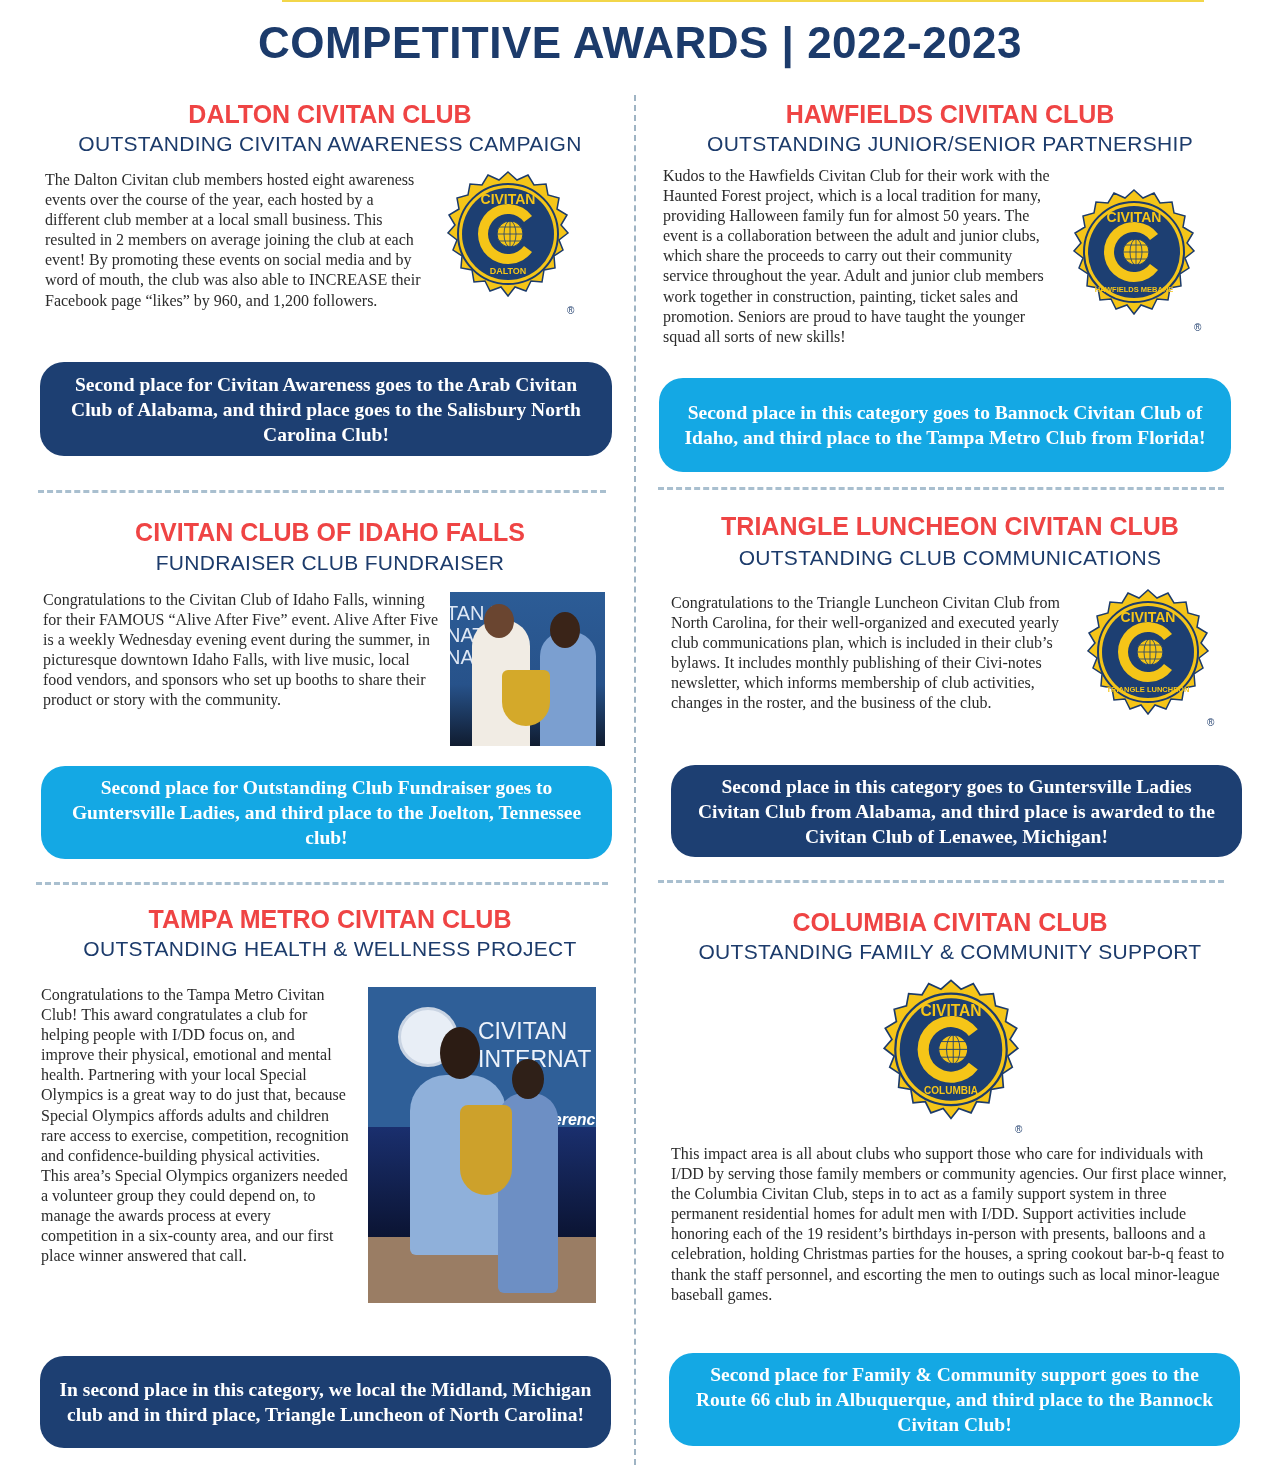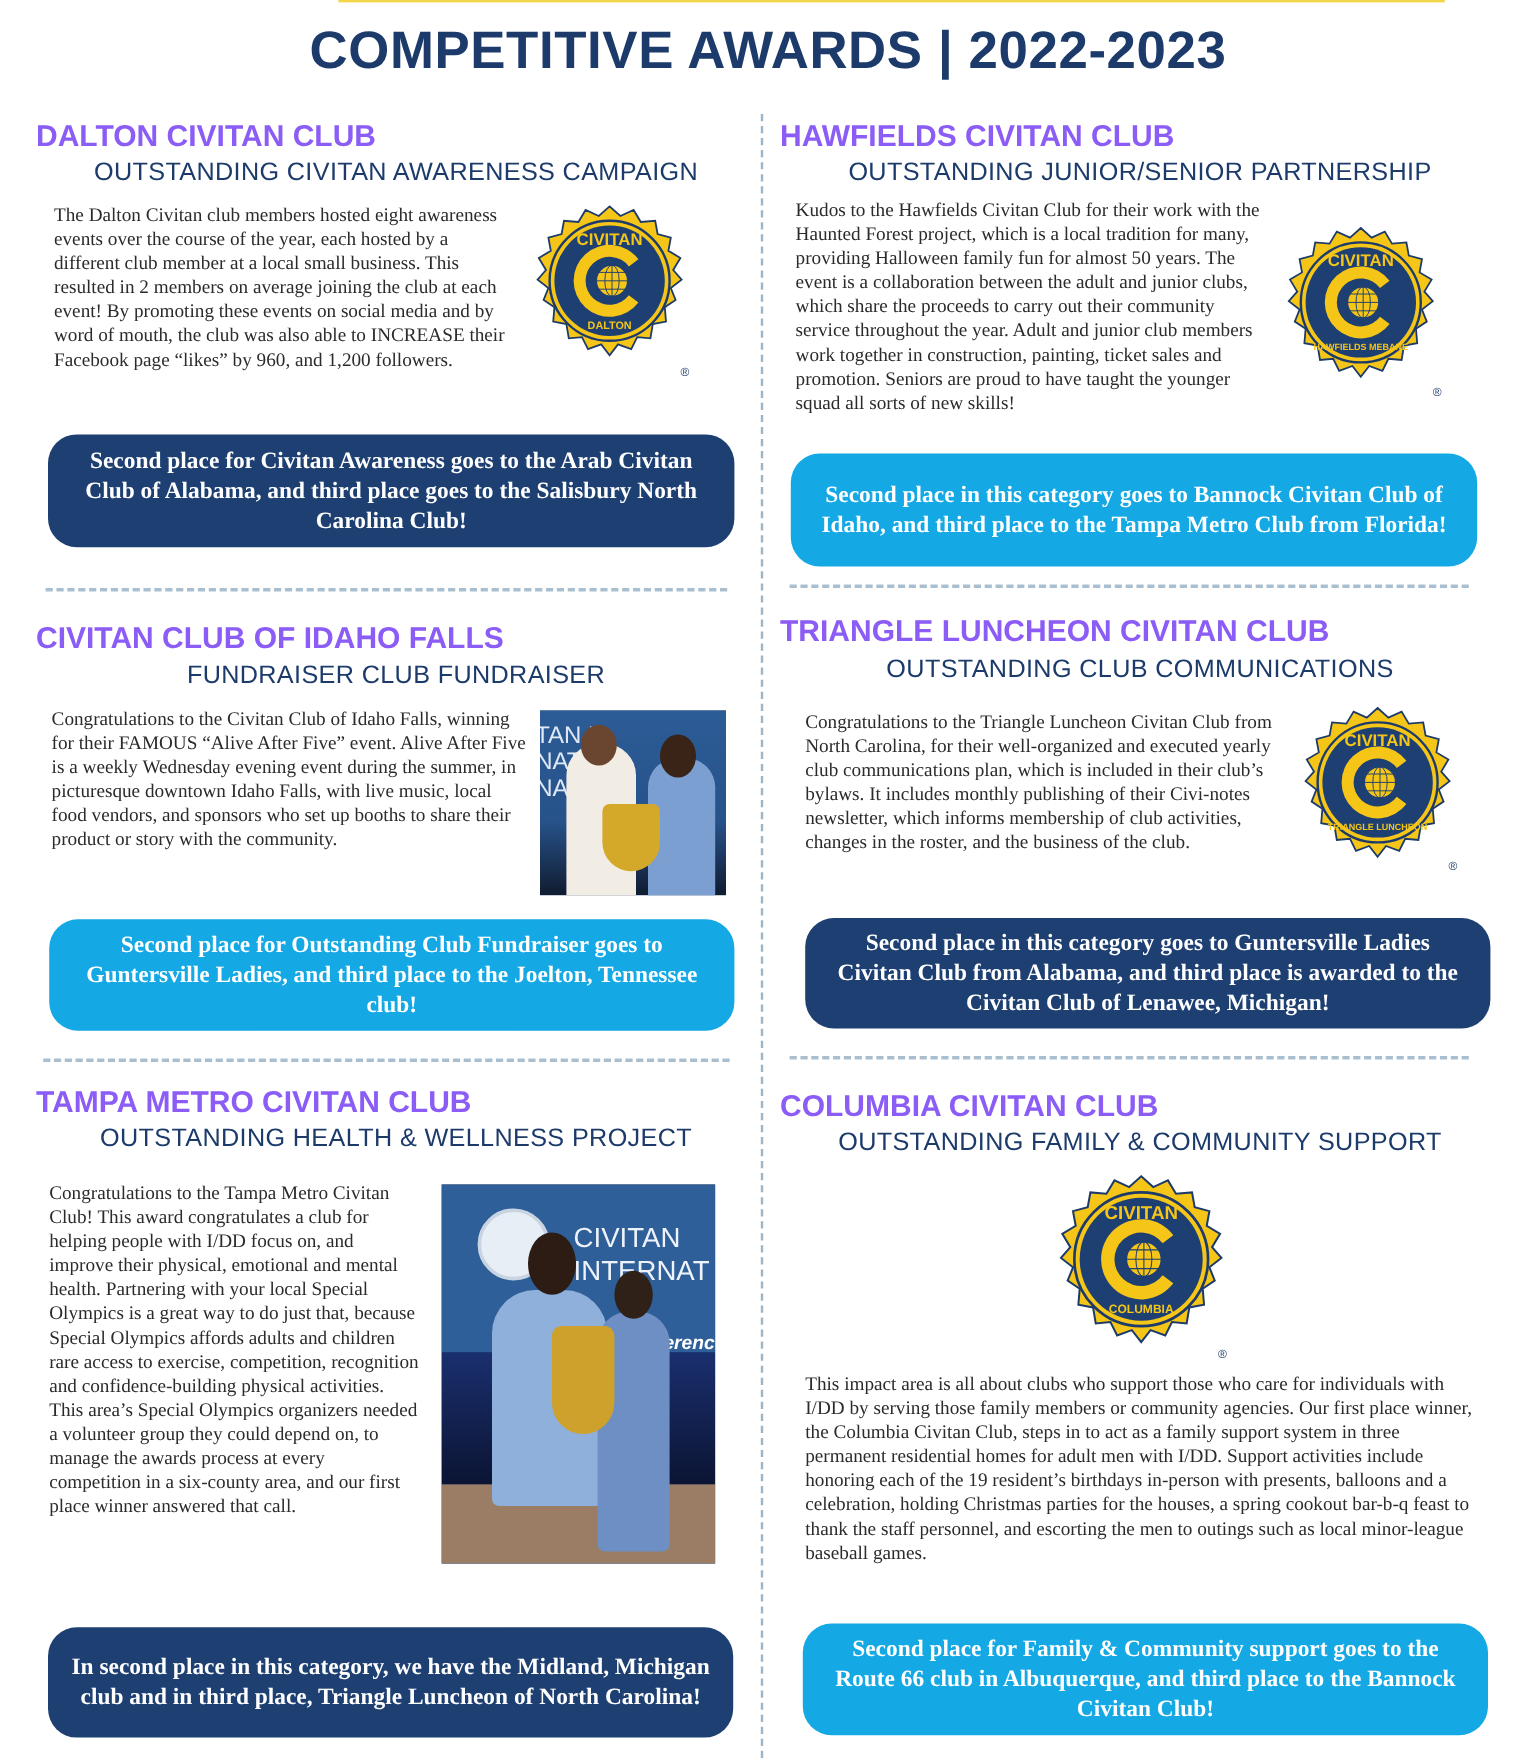--- a/index.html
+++ b/index.html
@@ -4,22 +4,22 @@
 <style>
   * { box-sizing: border-box; margin: 0; padding: 0; }
   html, body { width: 1280px; height: 1469px; background: #ffffff; overflow: hidden; }
   body { position: relative; font-family: "Liberation Serif", serif; color: #2b2b2b; }
   .topline { position: absolute; left: 282px; top: 0; width: 922px; height: 2px; background: #f2d64a; }
   .page-title { position: absolute; left: 0; top: 18px; width: 1280px; text-align: center;
     font-family: "Liberation Sans", sans-serif; font-weight: 700; font-size: 44px; color: #1c3b6b; letter-spacing: 0.5px; }
   .vdivider { position: absolute; left: 634px; top: 95px; width: 0; height: 1370px; border-left: 2px dashed #9fb4c4; }
   .hdivider { position: absolute; height: 0; border-top: 3px dashed #a9bfcf; }
   .section { position: absolute; }
-  .club-name { position: absolute; width: 100%; text-align: left; font-family: "Liberation Sans", sans-serif;
-    font-weight: 700; font-size: 25px; color: #8b5cf6; white-space: nowrap; }
+  .club-name { position: absolute; width: 100%; text-align: center; font-family: "Liberation Sans", sans-serif;
+    font-weight: 700; font-size: 25px; color: #ef4444; white-space: nowrap; }
   .award-name { position: absolute; width: 100%; text-align: center; font-family: "Liberation Sans", sans-serif;
     font-weight: 400; font-size: 21px; color: #1c3b6b; white-space: nowrap; letter-spacing: 0.3px; }
   .body-text { position: absolute; font-size: 16px; line-height: 20.1px; color: #2b2b2b; }
   .callout { position: absolute; border-radius: 24px; color: #ffffff; font-weight: 700; font-size: 19.5px;
     line-height: 25px; text-align: center; display: flex; align-items: center; justify-content: center; padding: 0 18px; }
   .callout.dark { background: #1d3f72; }
   .callout.light { background: #14a8e4; }
   .logo { position: absolute; }
   .reg { position: absolute; font-family: "Liberation Sans", sans-serif; font-size: 10px; color: #1c3b6b; }
   .photo { position: absolute; overflow: hidden; background: #1e3a66; }
@@ -125,21 +125,21 @@
     <div style="position:absolute; left:0; top:250px; width:100%; height:66px; background:#9a7d64;"></div>
     <div style="position:absolute; left:30px; top:20px; width:60px; height:60px; border-radius:50%; background:#e8eef6; border:3px solid #c9d4e3;"></div>
     <div style="position:absolute; left:110px; top:30px; width:120px; color:#eef3fb; font-family:'Liberation Sans',sans-serif; font-size:23px; line-height:28px; word-break:break-word;">CIVITAN INTERNAT</div>
     <div style="position:absolute; left:170px; top:124px; color:#ffffff; font-family:'Liberation Sans',sans-serif; font-style:italic; font-weight:700; font-size:16px;">ifference</div>
     <div style="position:absolute; left:42px; top:88px; width:96px; height:180px; background:#8fb0da; border-radius:36px 36px 6px 6px;"></div>
     <div style="position:absolute; left:72px; top:40px; width:40px; height:52px; background:#2c1c14; border-radius:50%;"></div>
     <div style="position:absolute; left:130px; top:106px; width:60px; height:200px; background:#6d8fc4; border-radius:26px 26px 6px 6px;"></div>
     <div style="position:absolute; left:144px; top:72px; width:32px; height:40px; background:#2f2018; border-radius:50%;"></div>
     <div style="position:absolute; left:92px; top:118px; width:52px; height:90px; background:#cda12b; border-radius:8px 8px 26px 26px;"></div>
   </div>
-  <div class="callout dark" style="left:10px; top:451px; width:571px; height:92px;">In second place in this category, we have the Midland, Michigan club and in third place, Triangle Luncheon of North Carolina!</div>
+  <div class="callout dark" style="left:10px; top:451px; width:571px; height:92px;">In second place in this category, we local the Midland, Michigan club and in third place, Triangle Luncheon of North Carolina!</div>
 </div>
 
 <div class="section" style="left:650px; top:908px; width:600px; height:550px;">
   <div class="club-name" style="top:0;">COLUMBIA CIVITAN CLUB</div>
   <div class="award-name" style="top:32px;">OUTSTANDING FAMILY &amp; COMMUNITY SUPPORT</div>
   <div class="logo" style="left:223px; top:70px; width:156px; height:145px;">
     <svg width="156" height="145" viewBox="0 0 140 130">
         <use href="#civitan-seal"></use>
       <text x="70" y="34" text-anchor="middle" font-family="Liberation Sans, sans-serif" font-weight="700" font-size="14" fill="#f5c518">CIVITAN</text>
       <text x="70" y="104" text-anchor="middle" font-family="Liberation Sans, sans-serif" font-weight="700" font-size="9" fill="#f5c518">COLUMBIA</text>

